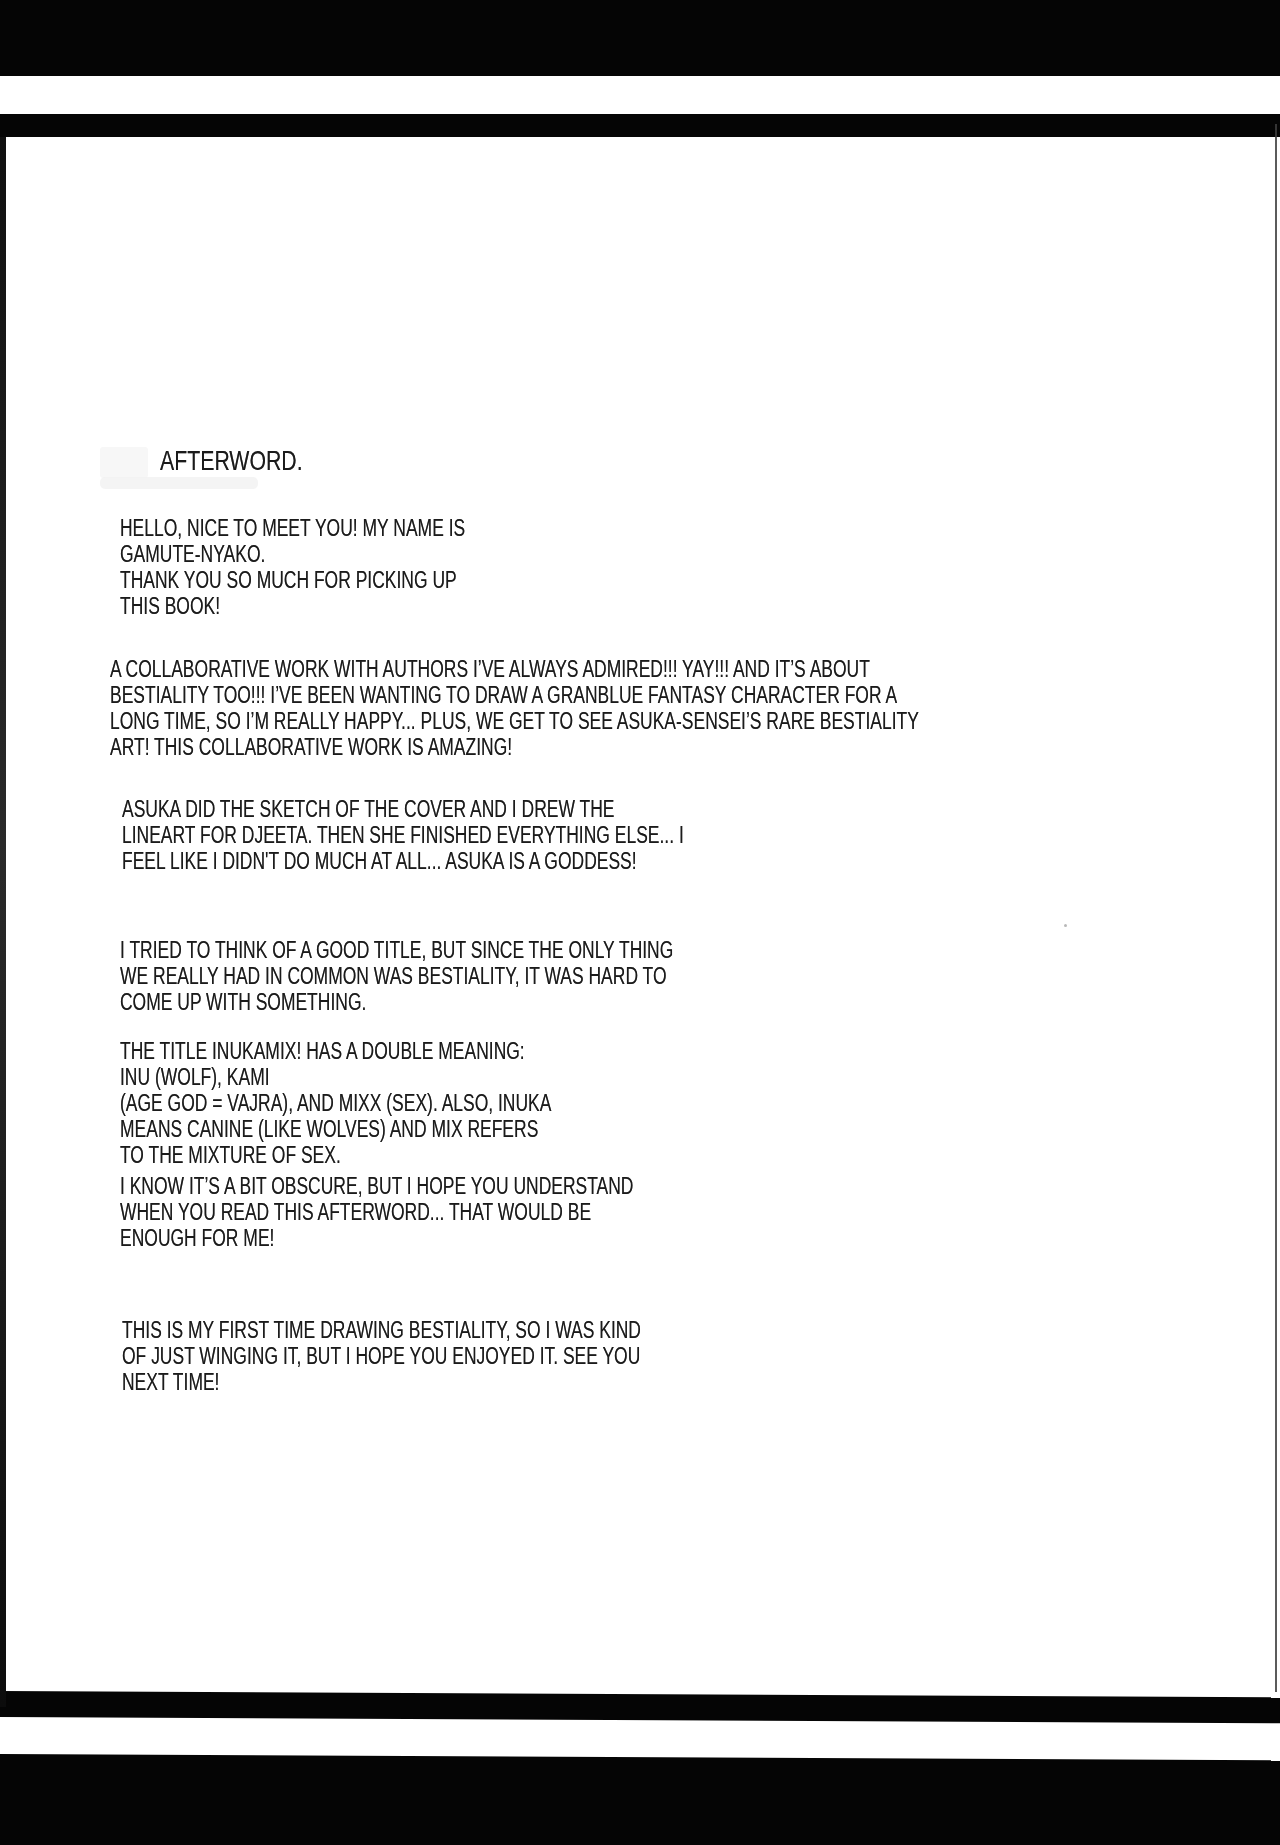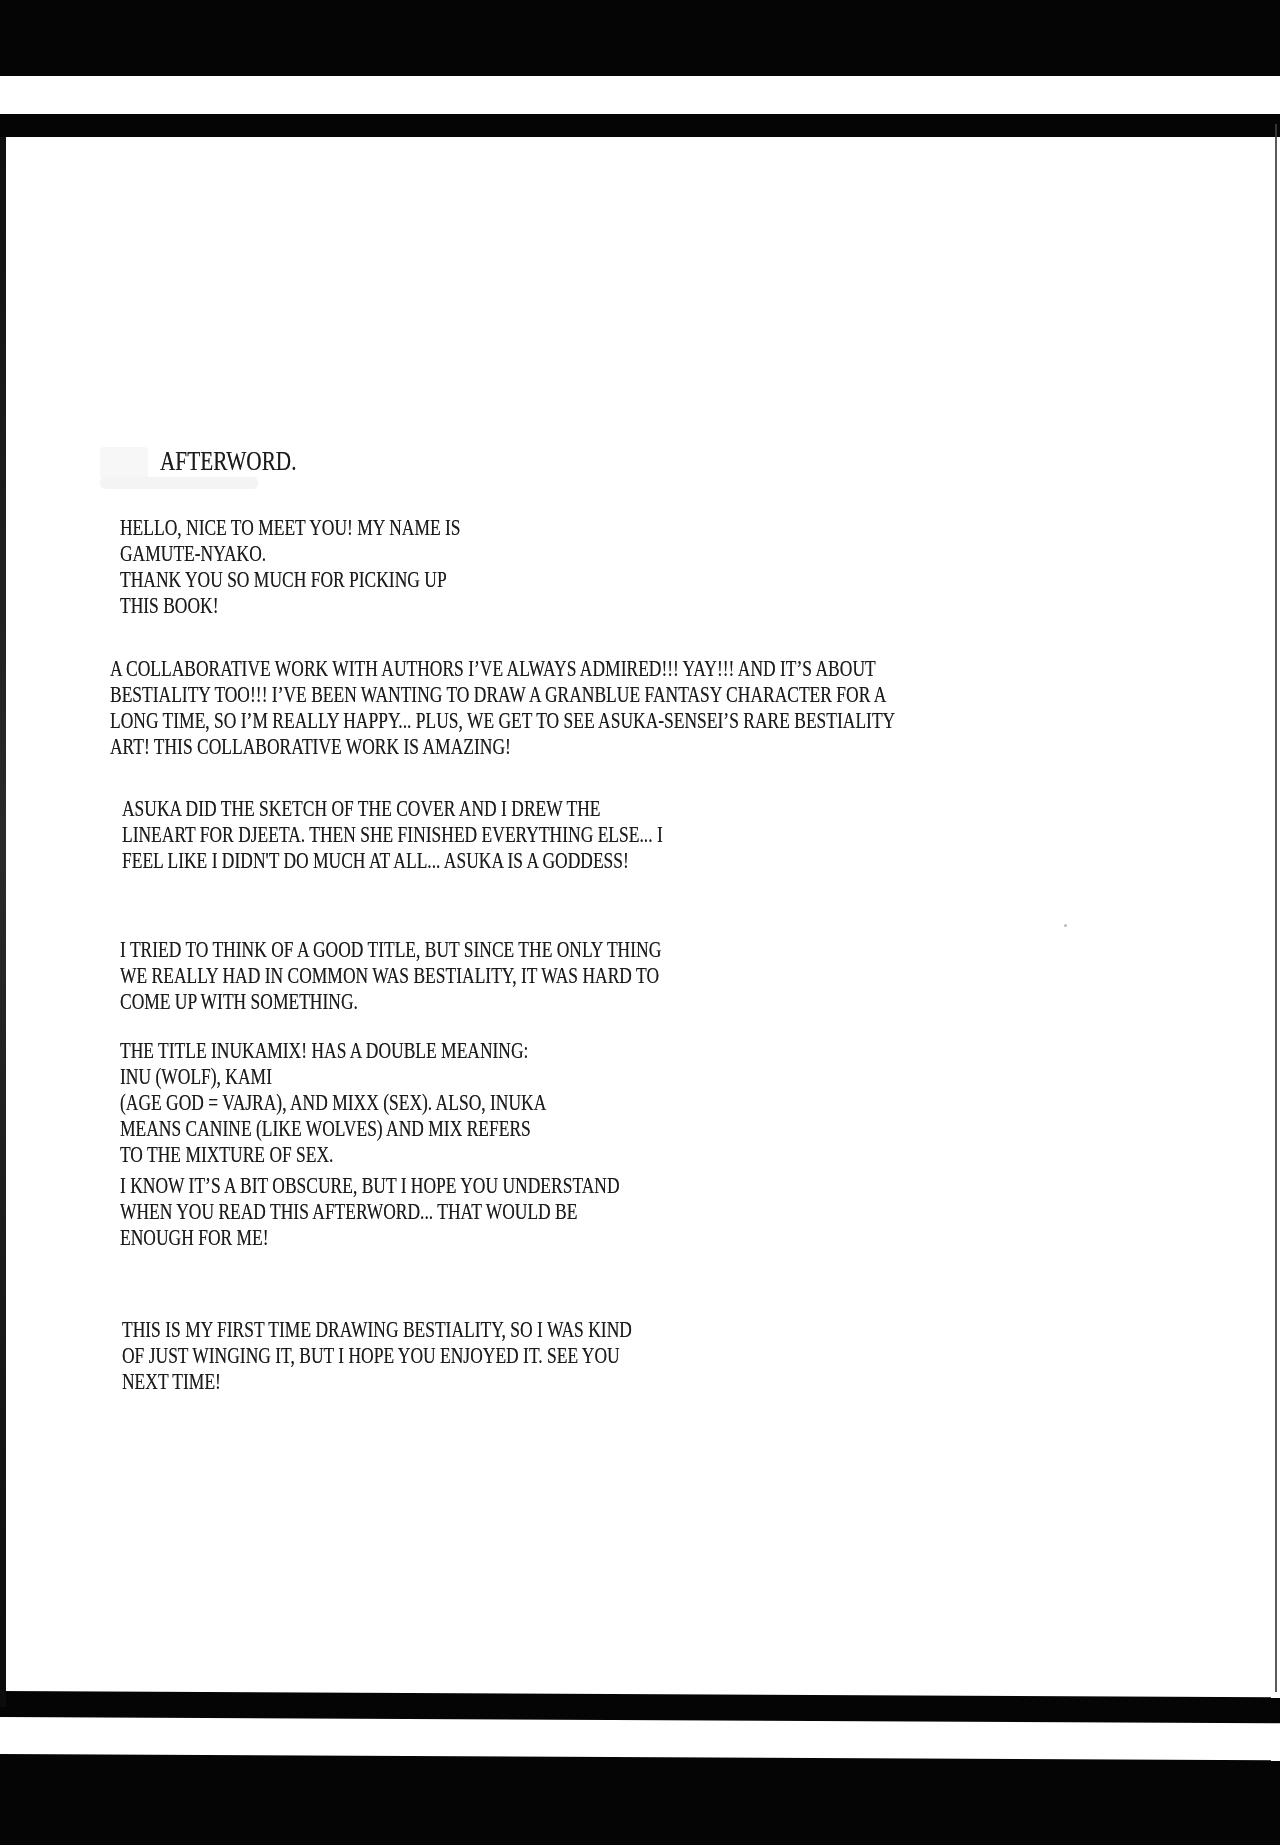--- a/index.html
+++ b/index.html
@@ -6,21 +6,21 @@
     margin: 0;
     padding: 0;
     background: #ffffff;
   }
   #scan-page {
     position: relative;
     width: 1280px;
     height: 1845px;
     background: #ffffff;
     overflow: hidden;
-    font-family: Liberation Serif, serif;
+    font-family: Liberation Sans, sans-serif;
   }
   
   .bar {
     position: absolute;
     left: 0;
     width: 1280px;
     background: #050505;
   }
   #top-bar-1   { top: 0;    height: 76px; }
   #top-bar-2   { top: 114px; height: 23px; }

